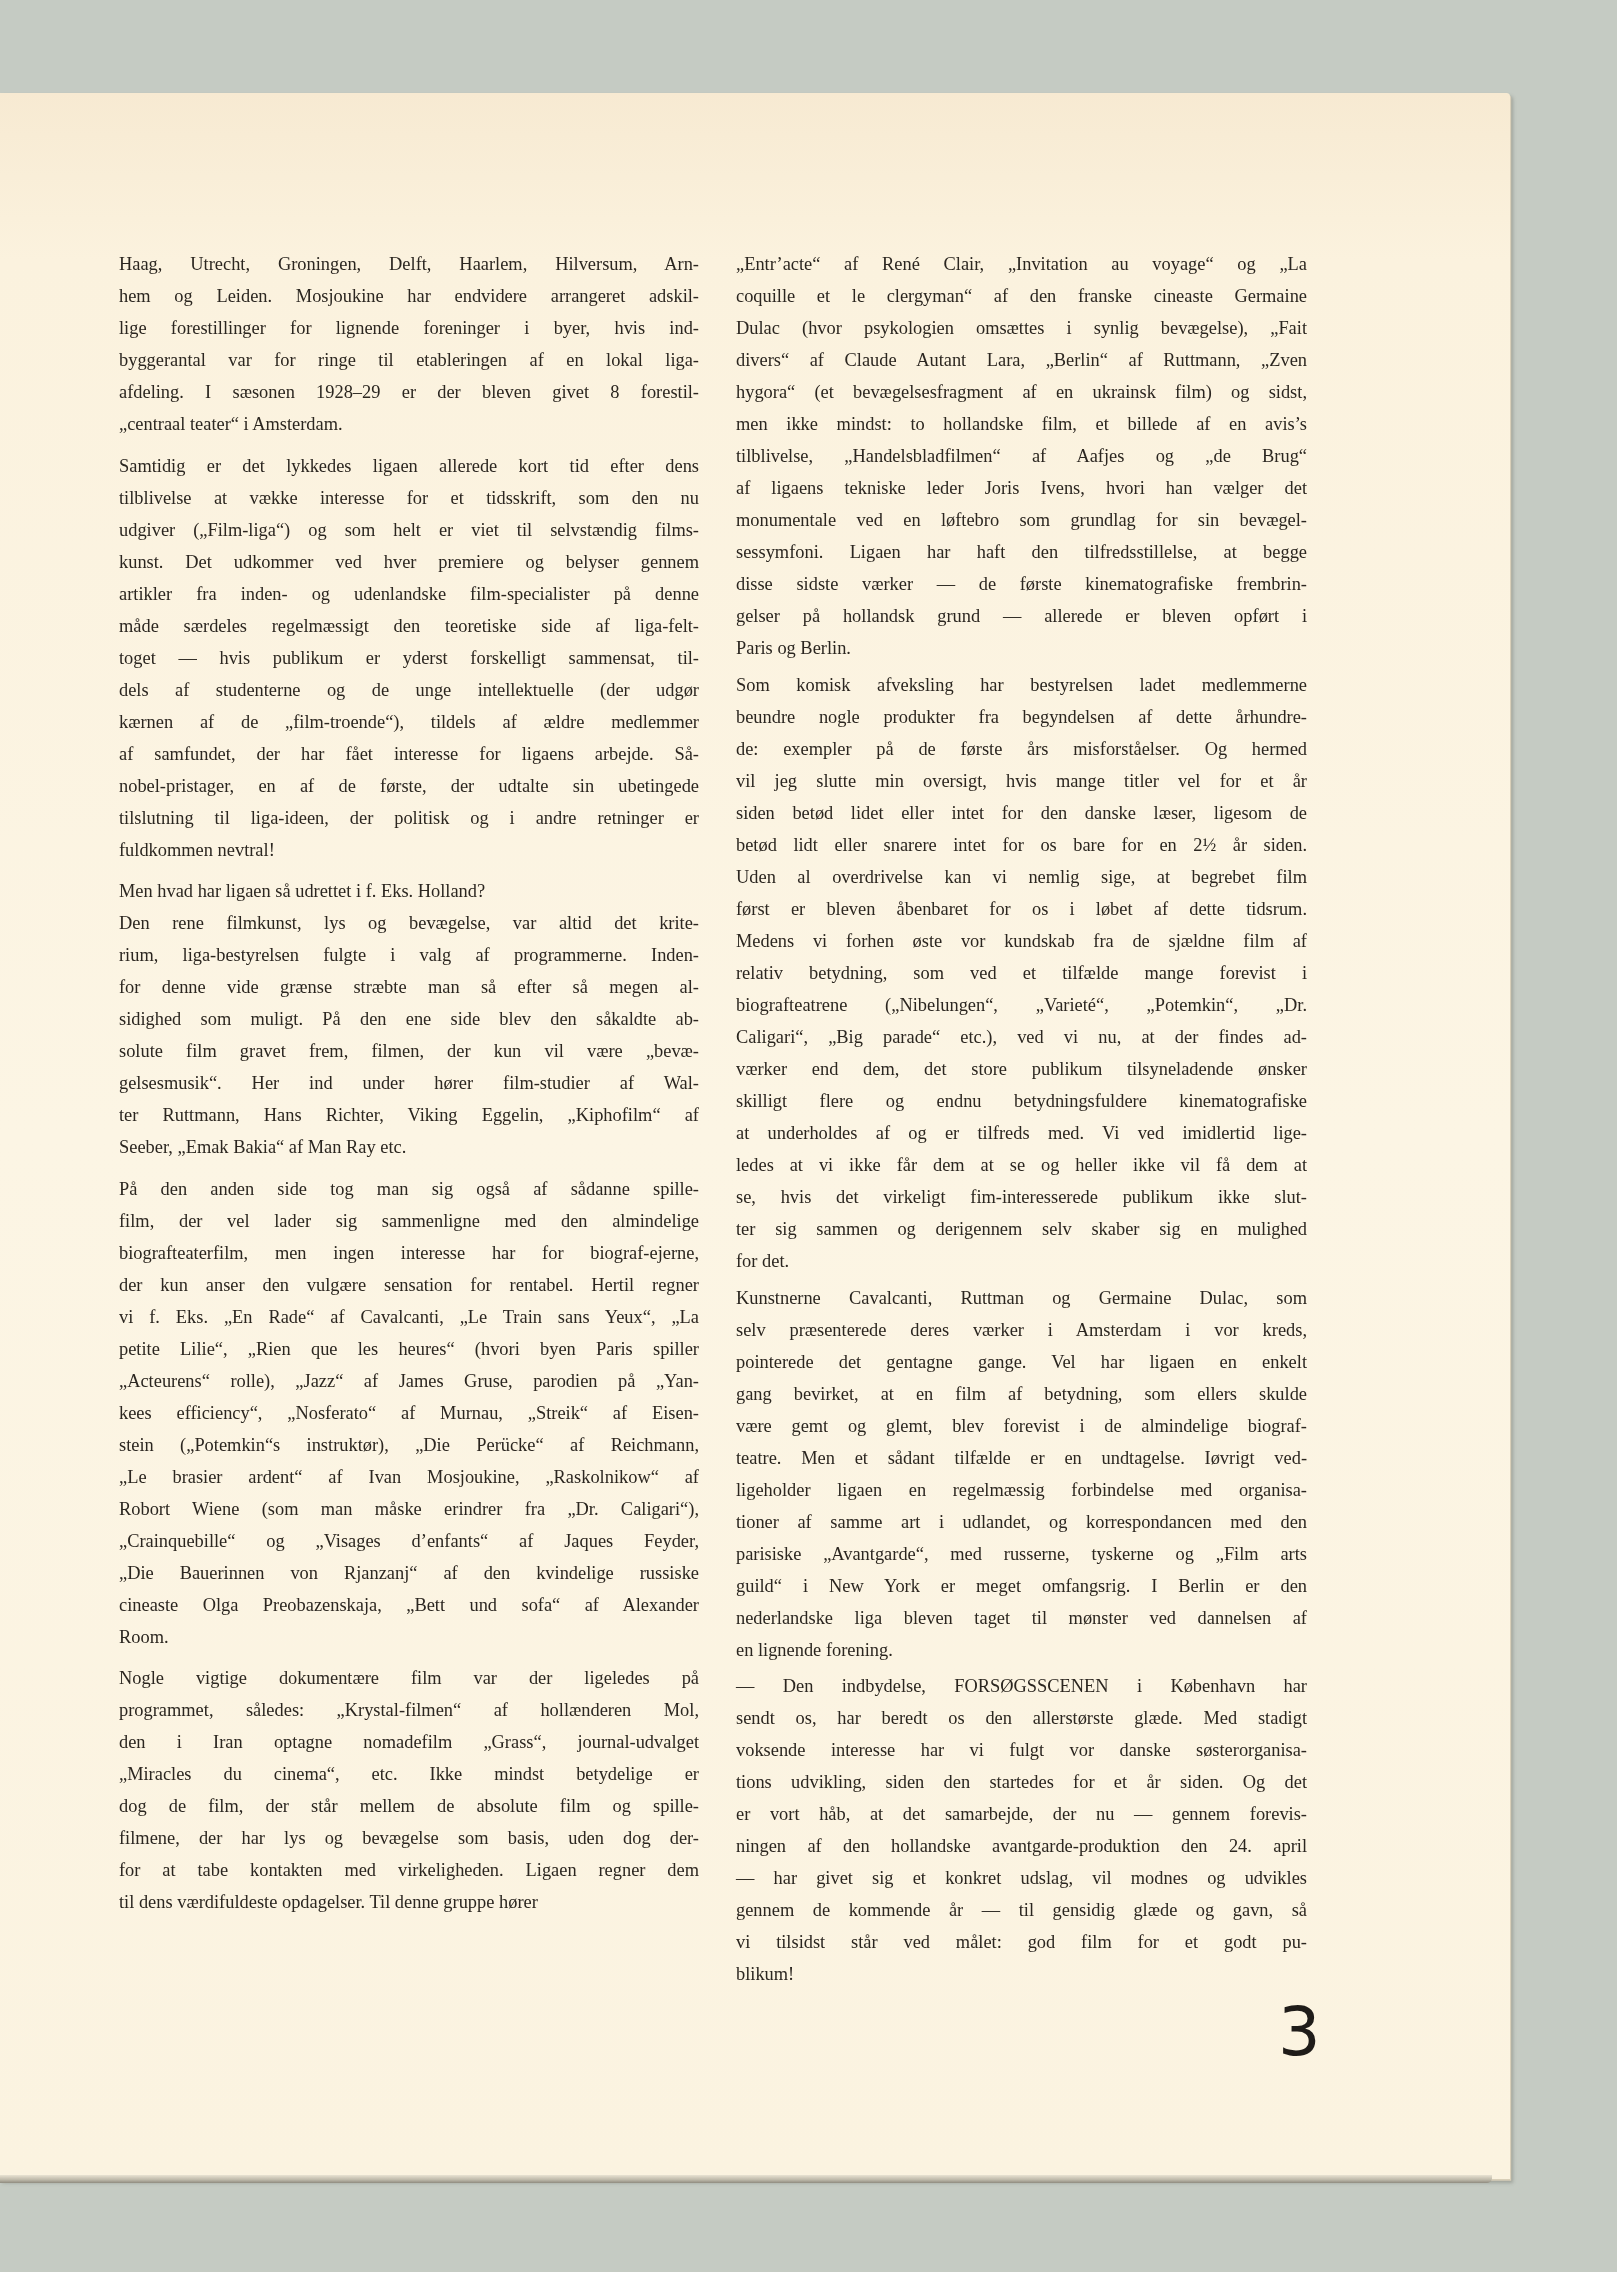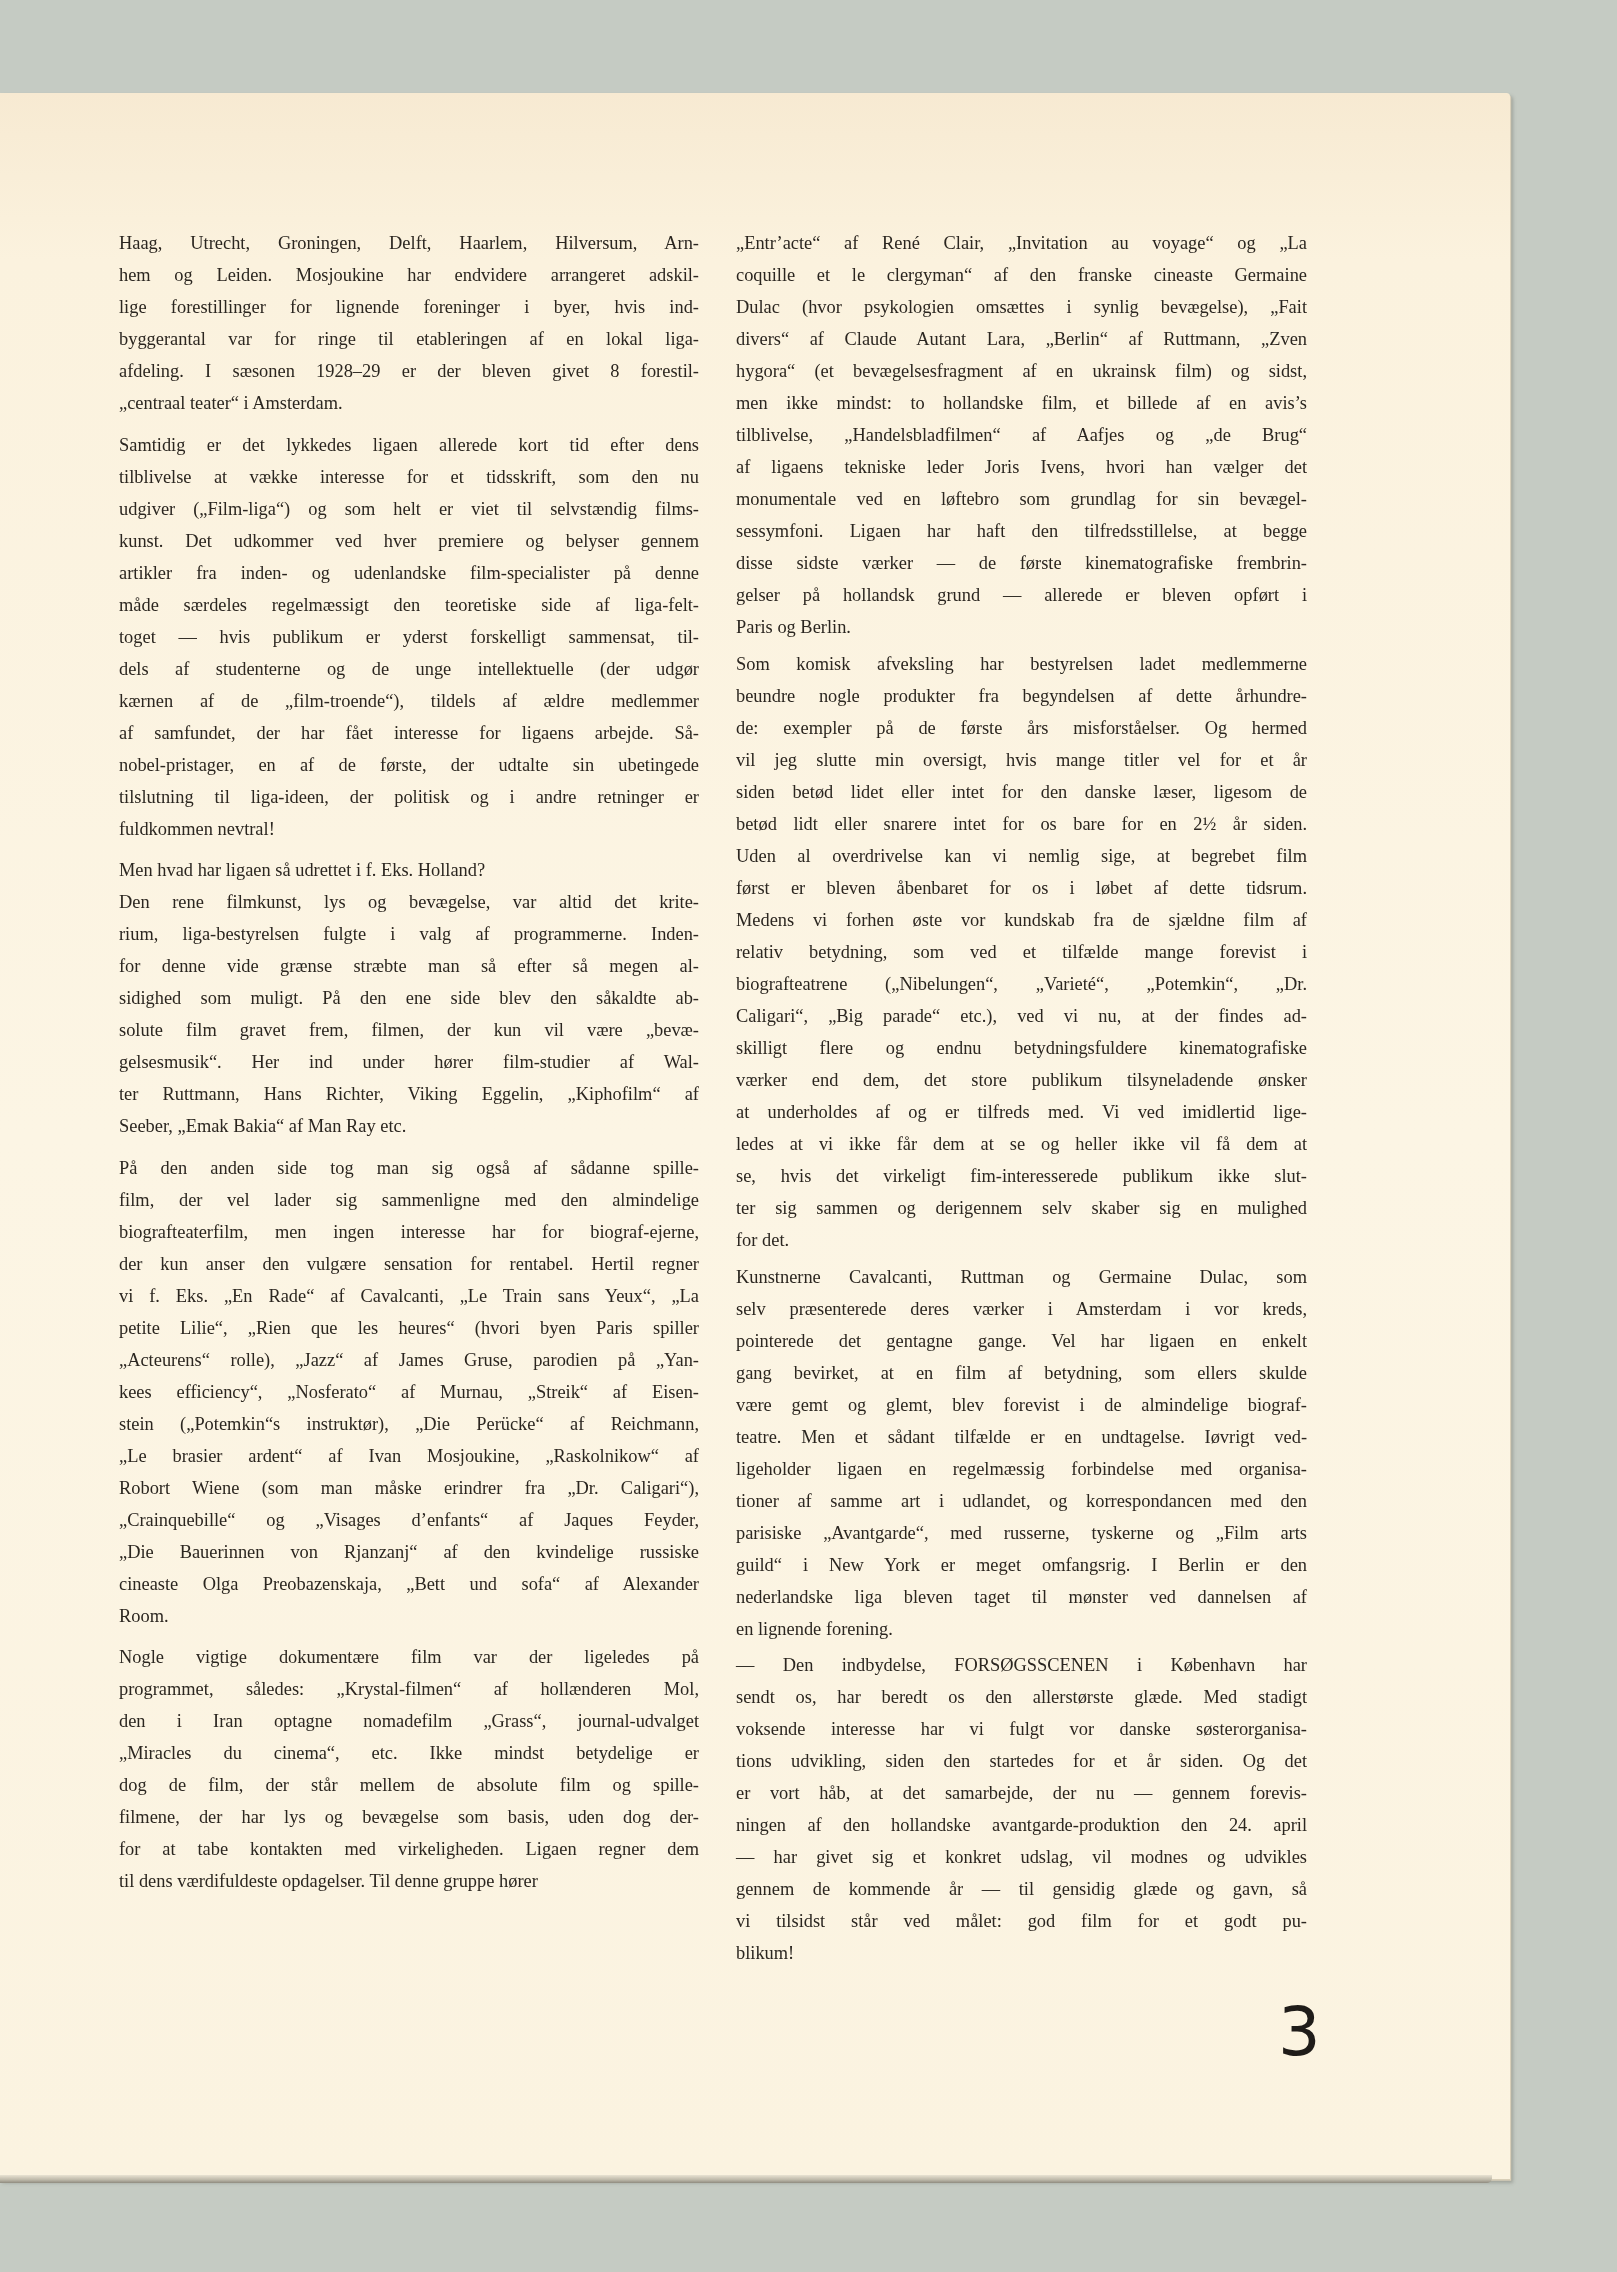--- a/index.html
+++ b/index.html
@@ -14,21 +14,21 @@
     border-top-right-radius: 3.6px;
   }
   .paper-edge-bottom {
     position: absolute; left: 0; top: 2175px; width: 1492px; height: 8.3px;
     background: linear-gradient(180deg, #e9e3d2 0%, #bdb8a9 60%, #8f8b7f 100%);
     border-bottom-right-radius: 4.8px;
   }
   .column {
     position: absolute;
     font-family: "Liberation Serif", "DejaVu Serif", serif;
-    font-size: 18.4px; color: #2b2620;
+    font-size: 18.4px; color: #2b2620; margin-top: 21px;
   }
   .col-left { left: 119px; top: 227px; width: 580px; }
   .col-right { left: 736px; top: 227px; width: 571px; }
   .para { margin: 0; }
   .col-left .para + .para { margin-top: 9.5px; }
   .col-left .para.tight { margin-top: 0; }
   .col-right .para + .para { margin-top: 4.8px; }
   .line {
     display: block; height: 32px; line-height: 32px;
     text-align: justify; text-align-last: justify; white-space: nowrap;
@@ -134,22 +134,22 @@
       <span class="line">de: exempler på de første års misforståelser. Og hermed</span>
       <span class="line">vil jeg slutte min oversigt, hvis mange titler vel for et år</span>
       <span class="line">siden betød lidet eller intet for den danske læser, ligesom de</span>
       <span class="line">betød lidt eller snarere intet for os bare for en 2½ år siden.</span>
       <span class="line">Uden al overdrivelse kan vi nemlig sige, at begrebet film</span>
       <span class="line">først er bleven åbenbaret for os i løbet af dette tidsrum.</span>
       <span class="line">Medens vi forhen øste vor kundskab fra de sjældne film af</span>
       <span class="line">relativ betydning, som ved et tilfælde mange forevist i</span>
       <span class="line">biografteatrene („Nibelungen“, „Varieté“, „Potemkin“, „Dr.</span>
       <span class="line">Caligari“, „Big parade“ etc.), ved vi nu, at der findes ad-</span>
+      <span class="line">værker end dem, det store publikum tilsyneladende ønsker</span>
       <span class="line">skilligt flere og endnu betydningsfuldere kinematografiske</span>
-      <span class="line">værker end dem, det store publikum tilsyneladende ønsker</span>
       <span class="line">at underholdes af og er tilfreds med. Vi ved imidlertid lige-</span>
       <span class="line">ledes at vi ikke får dem at se og heller ikke vil få dem at</span>
       <span class="line">se, hvis det virkeligt fim-interesserede publikum ikke slut-</span>
       <span class="line">ter sig sammen og derigennem selv skaber sig en mulighed</span>
       <span class="line last">for det.</span>
     </p>
     <p class="para">
       <span class="line">Kunstnerne Cavalcanti, Ruttman og Germaine Dulac, som</span>
       <span class="line">selv præsenterede deres værker i Amsterdam i vor kreds,</span>
       <span class="line">pointerede det gentagne gange. Vel har ligaen en enkelt</span>

